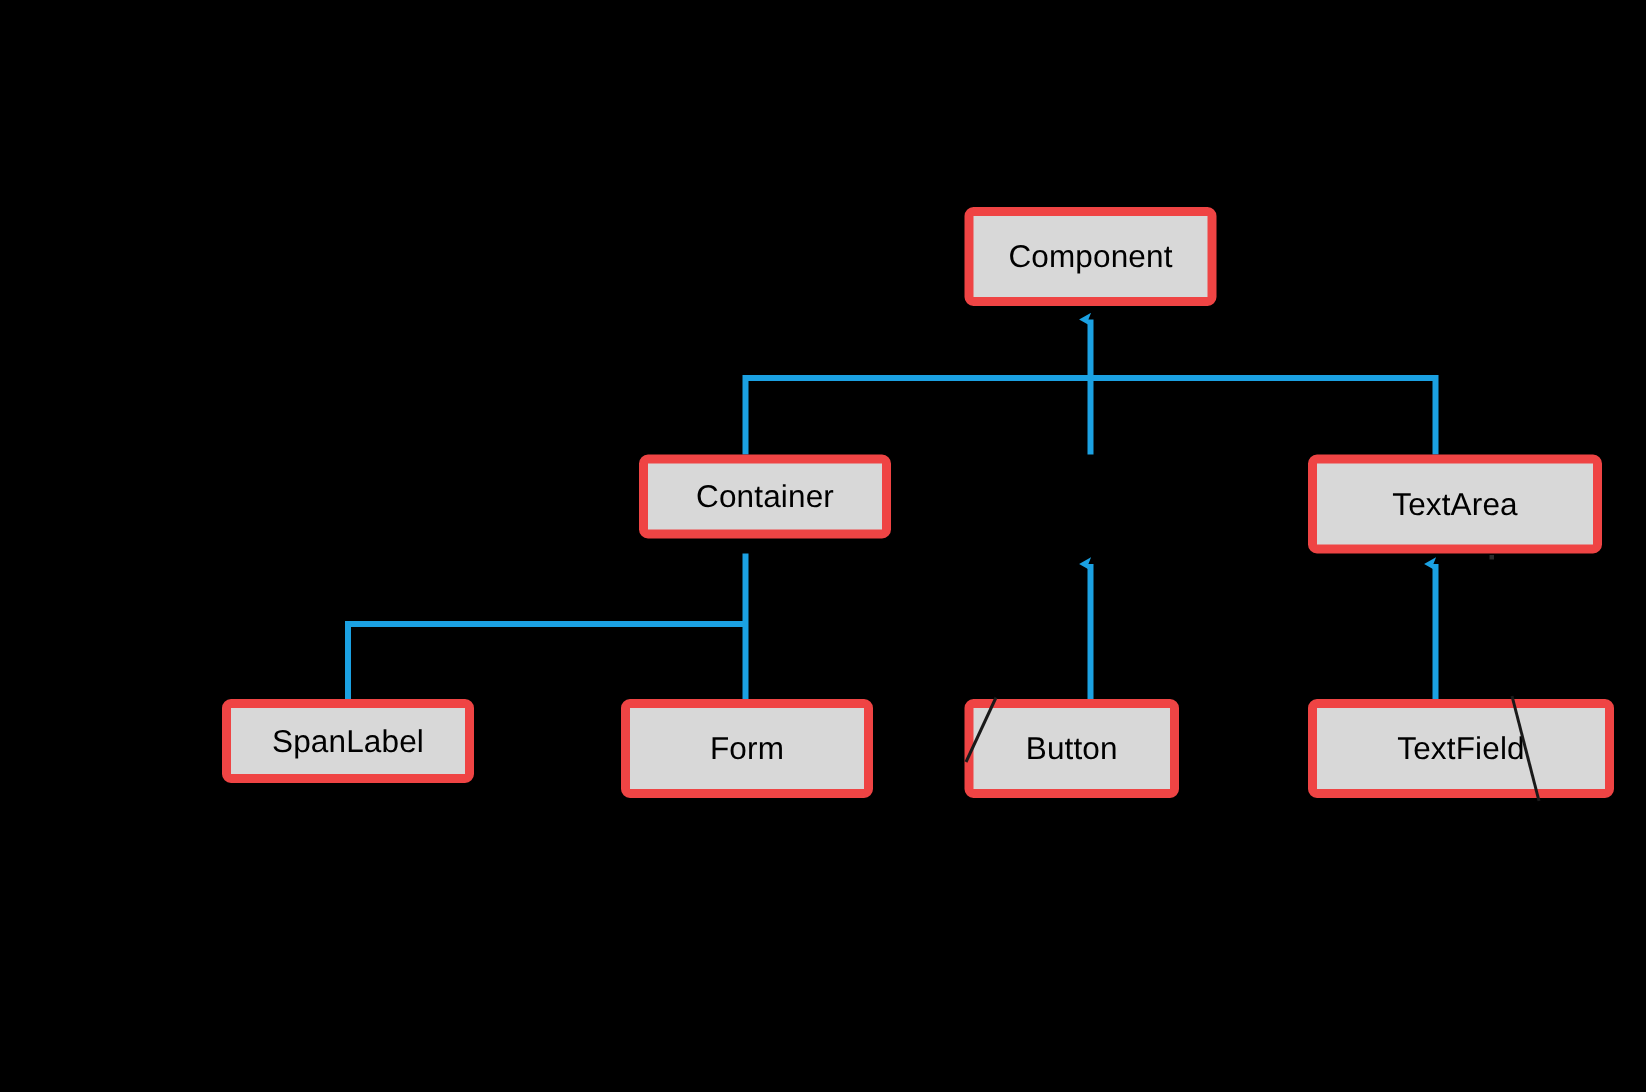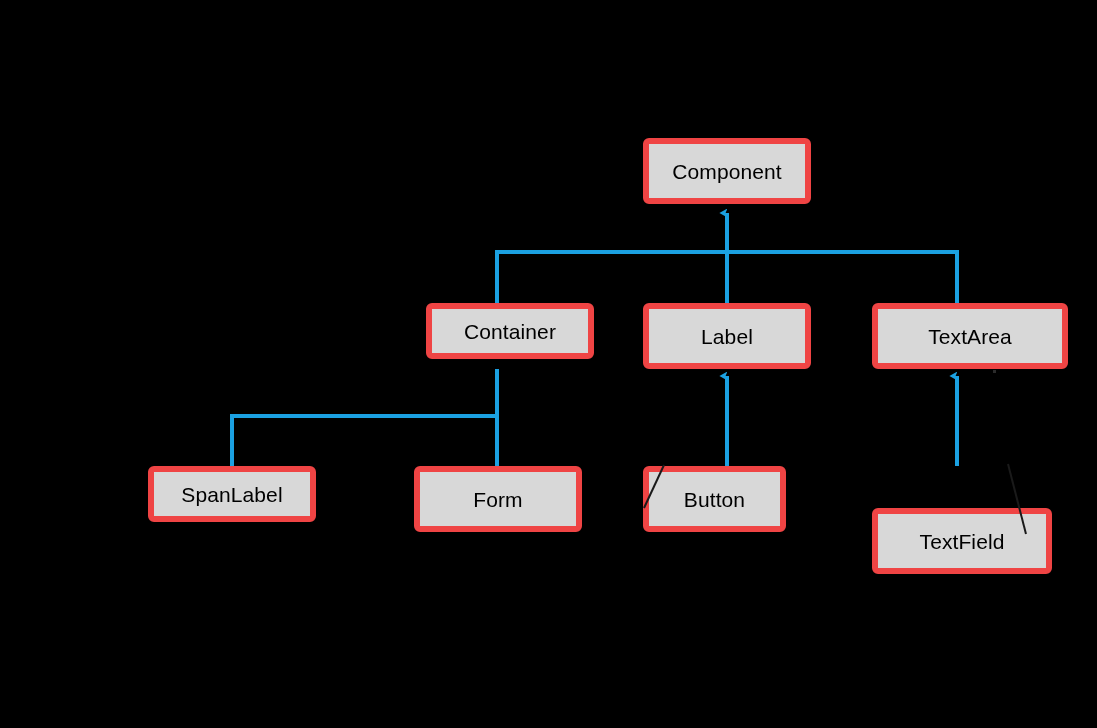--- a/index.html
+++ b/index.html
@@ -84,41 +84,38 @@
   </svg>
 
   <div class="node" style="left:643px; top:138px; width:168px; height:66px;">
     <span class="node-label">Component</span>
   </div>
 
   <div class="node" style="left:414px; top:303px; width:168px; height:56px;margin-left:12px;">
     <span class="node-label">Container</span>
   </div>
 
-  <div class="node" style="left:643px; top:303px; width:168px; height:66px;">
-    <span class="node-label">Label</span>
-  </div>
 
   <div class="node" style="left:872px; top:303px; width:196px; height:66px;">
     <span class="node-label">TextArea</span>
   </div>
 
   <div class="node" style="left:148px; top:466px; width:168px; height:56px;">
     <span class="node-label">SpanLabel</span>
   </div>
 
   <div class="node" style="left:414px; top:466px; width:168px; height:66px;align-items:center;">
     <span class="node-label">Form</span>
   </div>
 
   <div class="node" style="left:643px; top:466px; width:143px; height:66px;">
     <span class="node-label">Button</span>
   </div>
 
-  <div class="node" style="left:872px; top:466px; width:180px; height:66px;margin-top:42px;">
+  <div class="node" style="left:872px; top:466px; width:204px; height:66px;">
     <span class="node-label">TextField</span>
   </div>
 
   <svg class="artifact" style="left:640px; top:462px;" width="40" height="56" viewBox="0 0 40 56" xmlns="http://www.w3.org/2000/svg">
     <line x1="24" y1="3" x2="4" y2="46" stroke="#1a1a1a" stroke-width="2"></line>
   </svg>
 
   <svg class="artifact" style="left:1000px; top:462px;" width="40" height="78" viewBox="0 0 40 78" xmlns="http://www.w3.org/2000/svg">
     <line x1="8" y1="2" x2="26" y2="72" stroke="#1a1a1a" stroke-width="2"></line>
   </svg>

